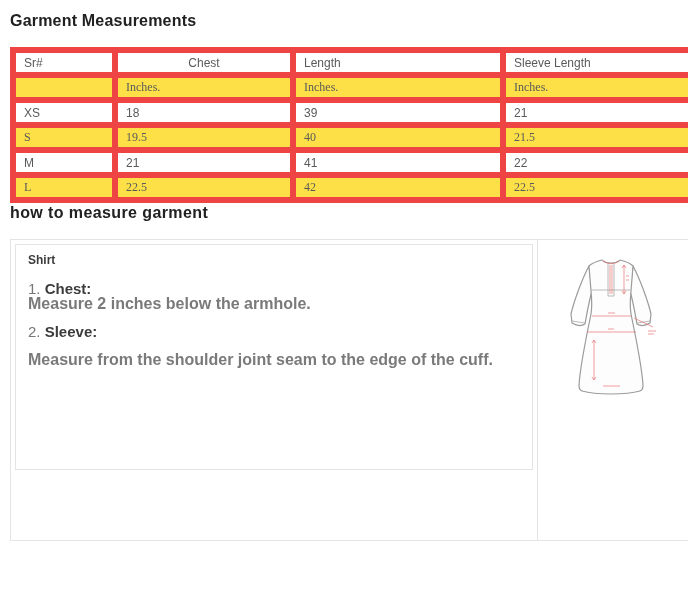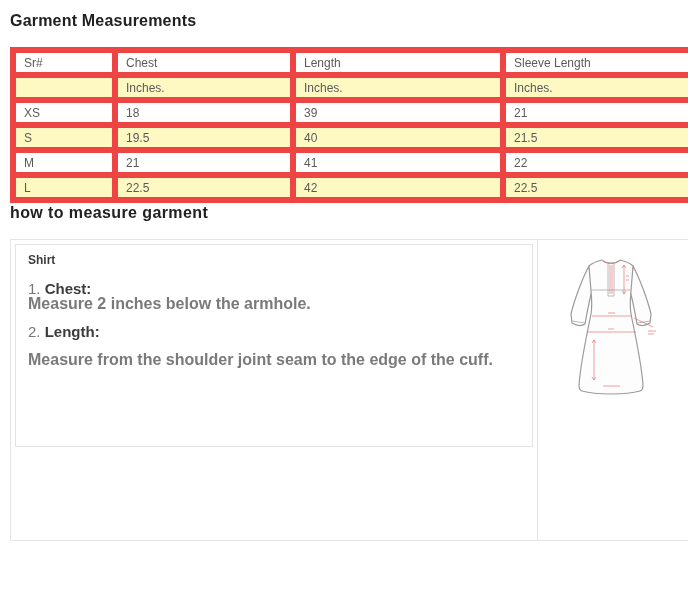--- a/index.html
+++ b/index.html
@@ -25,23 +25,23 @@
   }
   table.size-table td {
     height: 25px;
     padding: 0 8px;
     font-size: 12px;
     color: #5a5a5a;
     border: 6px solid #ef4444;
     vertical-align: middle;
     white-space: nowrap;
   }
-  table.size-table tr.striped td { background: #fef9c3; }
+  table.size-table tr.striped td { background: #fde047; font-family: Liberation Serif, serif; }
   .col-sr { width: 102px; }
-  .col-chest { width: 178px; }
+  .col-chest { width: 178px; text-align: center; }
   .col-length { width: 210px; }
   .col-sleeve { width: 413px; }
   
   h2.section-title {
     font-size: 16px;
     line-height: 20px;
     font-weight: bold;
     color: #212121;
     letter-spacing: .4px;
   }
@@ -53,21 +53,21 @@
     display: flex;
   }
   .measure-left {
     width: 527px;
     flex: 0 0 527px;
     border-right: 1px solid #e4e4e4;
     padding: 4px;
   }
   .instruction-box {
     border: 1px solid #e4e4e4;
-    height: 203px;
+    height: 226px;
     padding: 8px 12px;
   }
   .box-title {
     font-size: 12px;
     font-weight: bold;
     color: #3c3c3c;
     margin-bottom: 14px;
   }
   .instruction-item { margin-bottom: 13px; }
   .instruction-label { font-size: 15px; line-height: 15px; color: #777777; }
@@ -132,21 +132,21 @@
   <div class="measure-left">
     <div class="instruction-box">
       <div class="box-title">Shirt</div>
 
       <div class="instruction-item">
         <div class="instruction-label"><span>1.</span> <b>Chest:</b></div>
         <div class="instruction-text">Measure 2 inches below the armhole.</div>
       </div>
 
       <div class="instruction-item">
-        <div class="instruction-label"><span>2.</span> <b>Length:</b></div>
+        <div class="instruction-label"><span>2.</span> <b>Sleeve:</b></div>
       </div>
 
       <div class="instruction-item">
         <div class="instruction-text">Measure from the shoulder joint seam to the edge of the cuff.</div>
       </div>
     </div>
   </div>
 
   <div class="measure-right">
     <div class="diagram-wrap">

